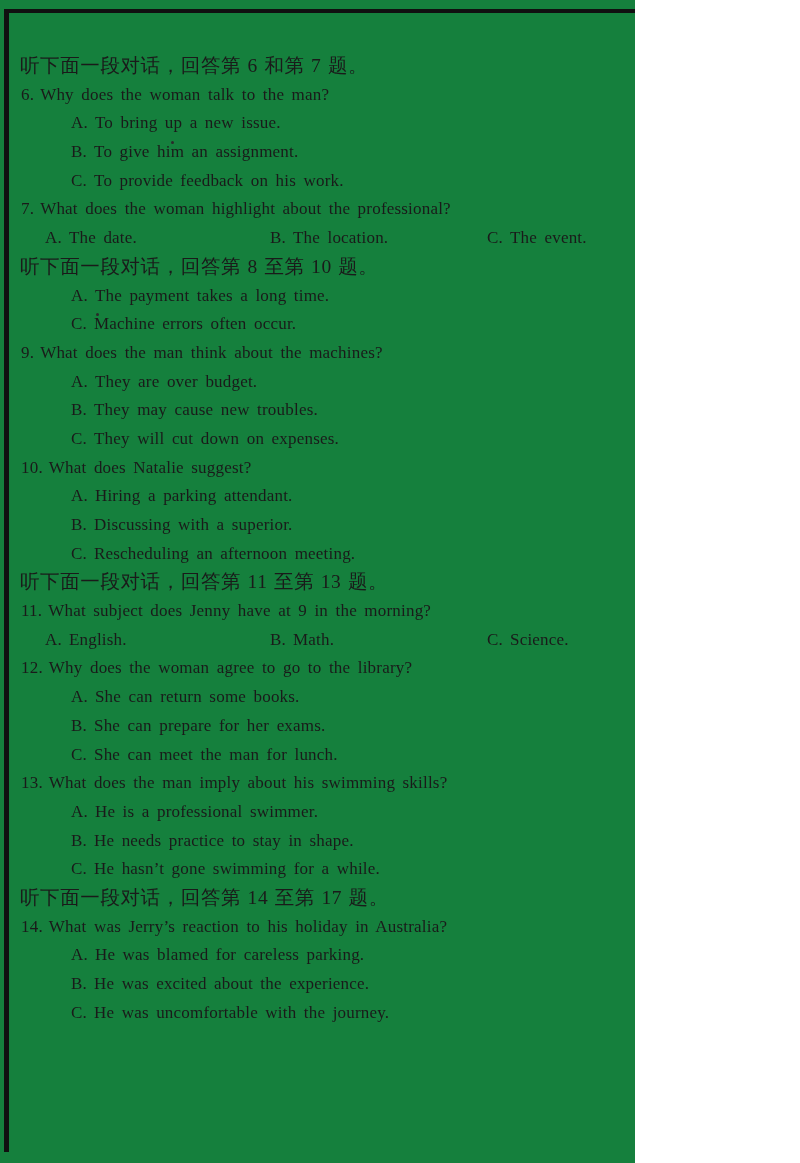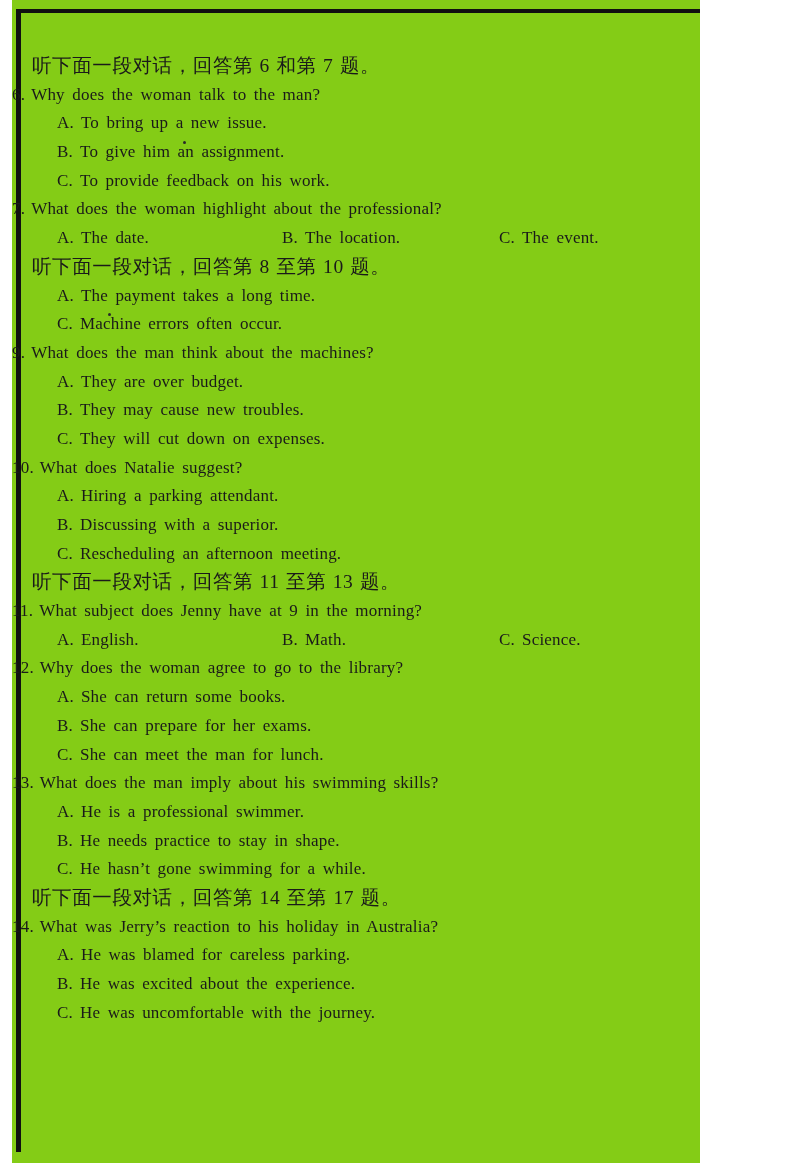--- a/index.html
+++ b/index.html
@@ -1,45 +1,44 @@
 <!DOCTYPE html>
 <html><head>
 <meta charset="utf-8">
 <style>
   html,body{margin:0;padding:0;background:#ffffff;}
   .page{
     position:relative;
-    width:688px;height:1163px;
-    background:#84cc16;
+    width:635px;height:1163px;
+    background:#15803d;
     overflow:hidden;
     font-family:"Liberation Serif","DejaVu Serif",serif;
     color:#1a1a1a;
-    margin-left:12px;
   }
   
   .edge-left{position:absolute;left:4px;top:10px;width:5px;height:1142px;background:#101010;}
   .edge-top{position:absolute;left:4px;top:9px;width:783px;height:4px;background:#101010;}
   .speck{position:absolute;width:3px;height:3px;border-radius:50%;background:#2a2a2a;}
 
   .content{position:absolute;left:0;top:52px;width:800px;}
   .line{
     position:relative;
     height:28.7px;line-height:28.7px;
     white-space:nowrap;
     font-size:17px;
     word-spacing:3px;letter-spacing:0.2px;
   }
   .line.section{
     padding-left:20px;
     font-size:19.5px;
     letter-spacing:0.6px;word-spacing:1px;
     font-family:"Liberation Serif","DejaVu Sans",serif;
   }
-  .line.question{}
-  .line.option{padding-left:45px;}
+  .line.question{padding-left:21px;}
+  .line.option{padding-left:71px;}
   .qnum{margin-right:6px;}
   .olabel{margin-right:7px;}
   .cell{position:absolute;top:0;text-align:center;}
   .cell.c0{left:45px;}
   .cell.c1{left:270px;}
   .cell.c2{left:487px;}
 </style>
 </head>
 <body>
 

